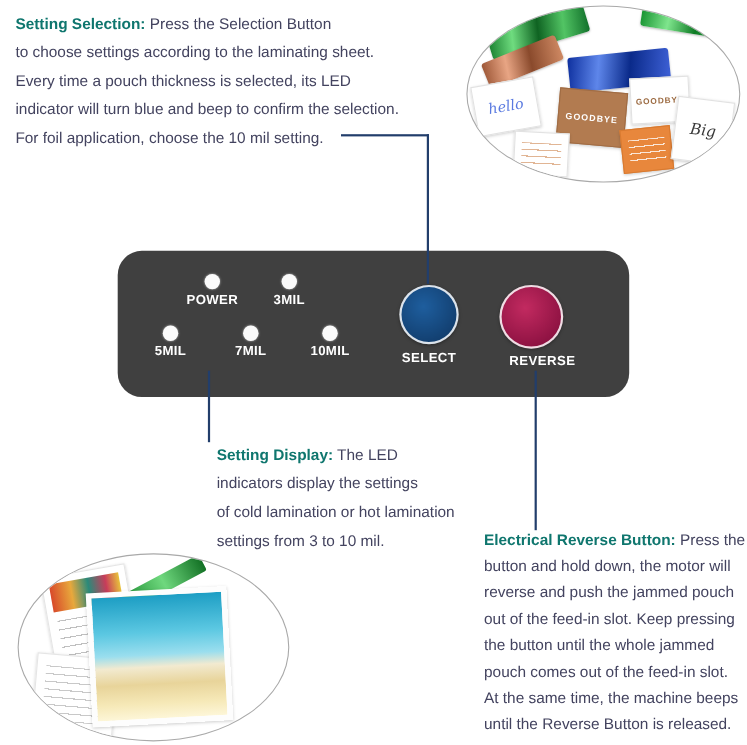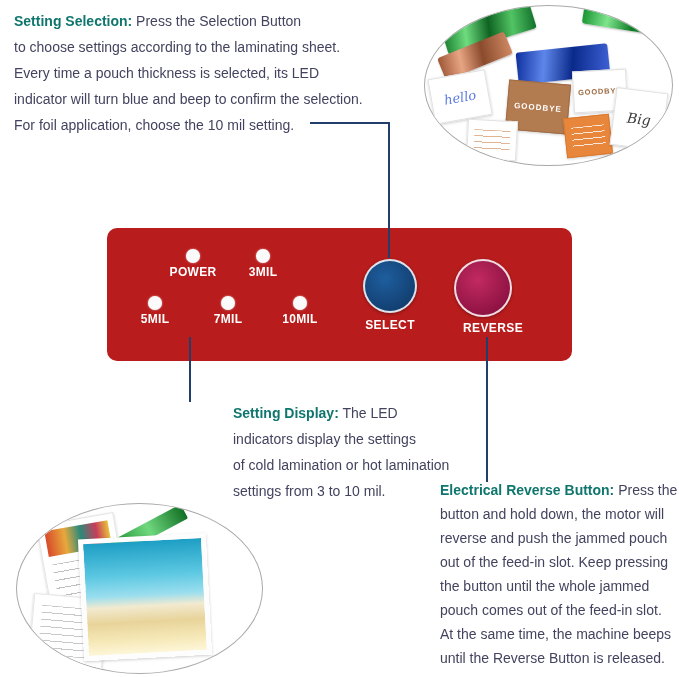--- a/index.html
+++ b/index.html
@@ -11,21 +11,21 @@
   .callout-text { position:absolute; color:#43435f; font-size:14px; line-height:26px; }
   .callout-text.lh24 { line-height:24px; }
   .tline { white-space:nowrap; }
   .tline b { font-weight:bold; color:#0f766e; }
 
   
   .cline { position:absolute; background:#223e6b; z-index:6; }
 
   
   .panel { position:absolute; left:107px; top:228px; width:465px; height:133px;
-           background:#b91c1c; border-radius:10px; z-index:2; }
+           background:#404040; border-radius:22px; z-index:2; }
   .led { position:absolute; width:14px; height:14px; border-radius:50%;
          background:#fbfbfb; box-shadow:0 0 2px rgba(255,255,255,0.7); }
   .led-label { position:absolute; color:#ffffff; font-size:12px; font-weight:bold;
                letter-spacing:0.3px; transform:translateX(-50%); white-space:nowrap; }
   .big-btn { position:absolute; border-radius:50%; border:2px solid rgba(255,255,255,0.85);
              box-shadow:0 1px 3px rgba(0,0,0,0.35); }
   .big-btn.select { left:256px; top:31px; width:54px; height:54px;
                     background:radial-gradient(circle at 40% 35%, #1e5e9e, #123f70 75%); }
   .big-btn.reverse { left:347px; top:31px; width:58px; height:58px;
                      background:radial-gradient(circle at 40% 35%, #c22a60, #8e1242 75%); }
@@ -145,21 +145,21 @@
 
     <div class="big-btn select"></div>
     <div class="btn-label" style="left:283px; top:90px;">SELECT</div>
 
     <div class="big-btn reverse"></div>
     <div class="btn-label" style="left:376px; top:93px;padding-left:20px;">REVERSE</div>
   </div>
 
   <div class="cline" style="left:189px; top:337px; width:2px; height:65px;"></div>
 
-  <div class="callout-text" style="left:197px; top:400px;margin-left:36px;">
+  <div class="callout-text" style="left:197px; top:400px;">
     <div class="tline"><b>Setting Display:</b><span> The LED</span></div>
     <div class="tline">indicators display the settings</div>
     <div class="tline">of cold lamination or hot lamination</div>
     <div class="tline">settings from 3 to 10 mil.</div>
   </div>
 
   <div class="cline" style="left:486px; top:337px; width:2px; height:145px;"></div>
 
   <div class="callout-text lh24" style="left:440px; top:478px;">
     <div class="tline"><b>Electrical Reverse Button:</b><span> Press the</span></div>

